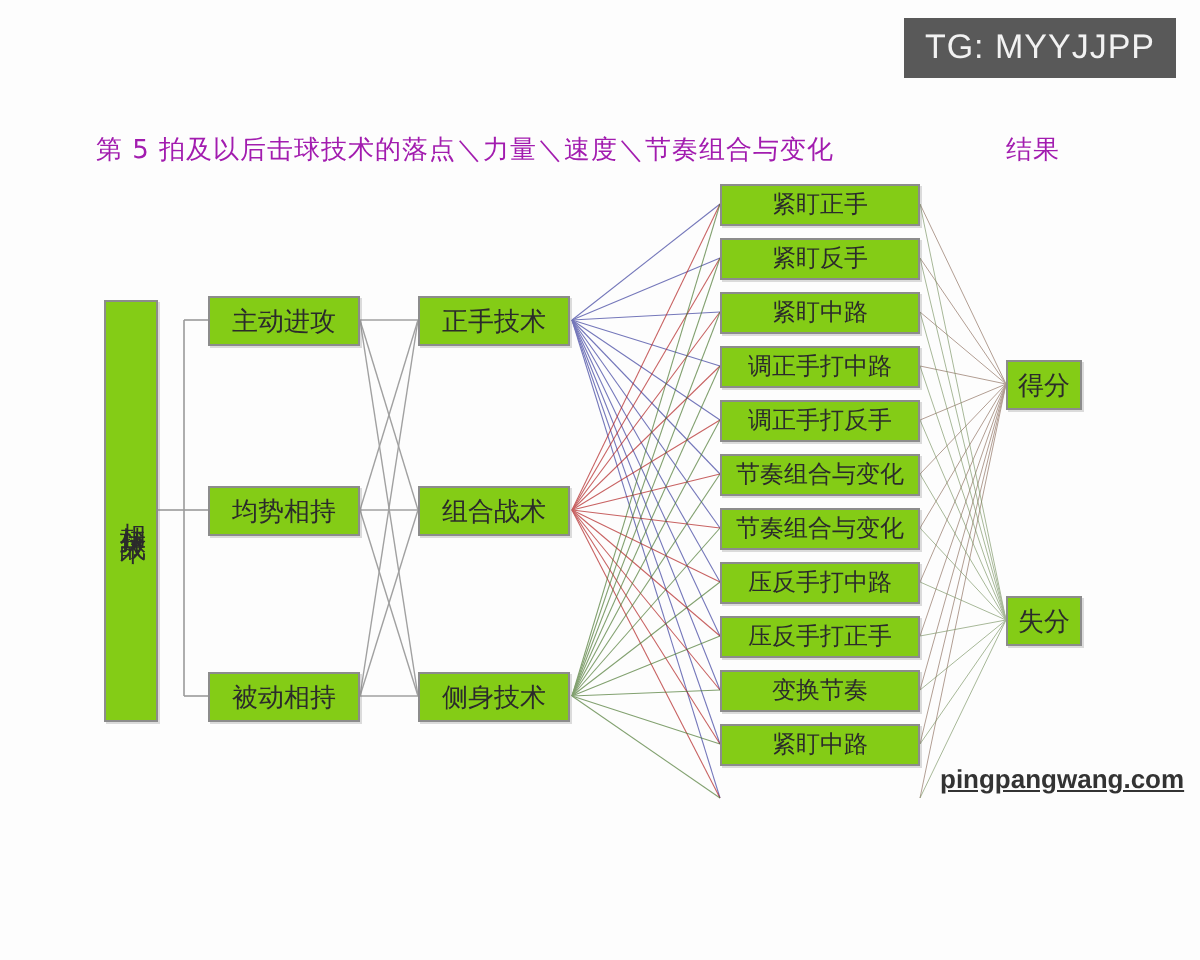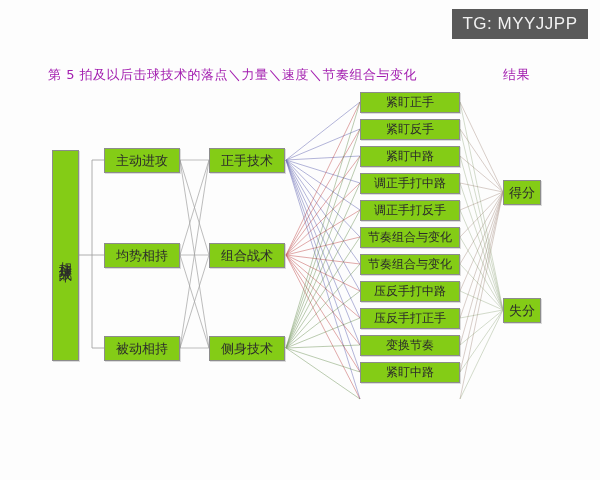--- a/index.html
+++ b/index.html
@@ -249,14 +249,15 @@
   <div class="node lvl4" style="top:254px">节奏组合与变化</div>
   <div class="node lvl4" style="top:281px">压反手打中路</div>
   <div class="node lvl4" style="top:308px">压反手打正手</div>
   <div class="node lvl4" style="top:335px">变换节奏</div>
   <div class="node lvl4" style="top:362px">紧盯中路</div>
 
   <div class="node lvl5" style="top:180px">得分</div>
   <div class="node lvl5" style="top:298px">失分</div>
 
   <div class="wm-badge" id="wm-tg">TG: MYYJJPP</div>
+  <div id="wm-ppw">pingpangwang.com</div>
 
 </div>
 
 </body></html>

